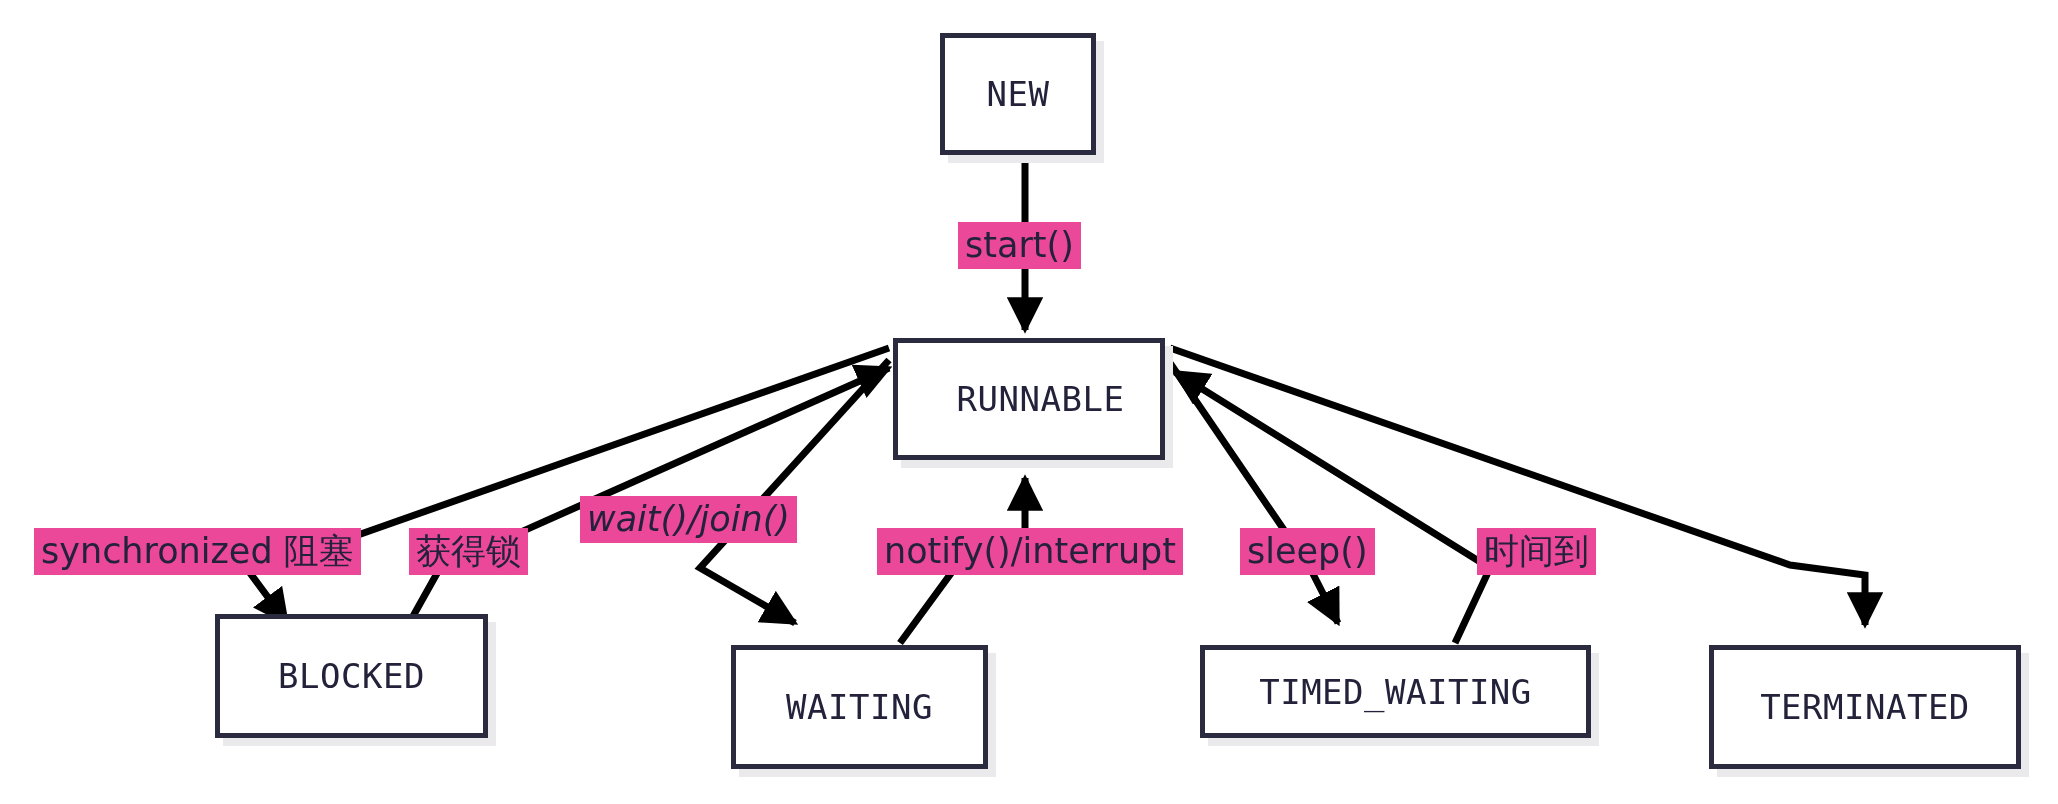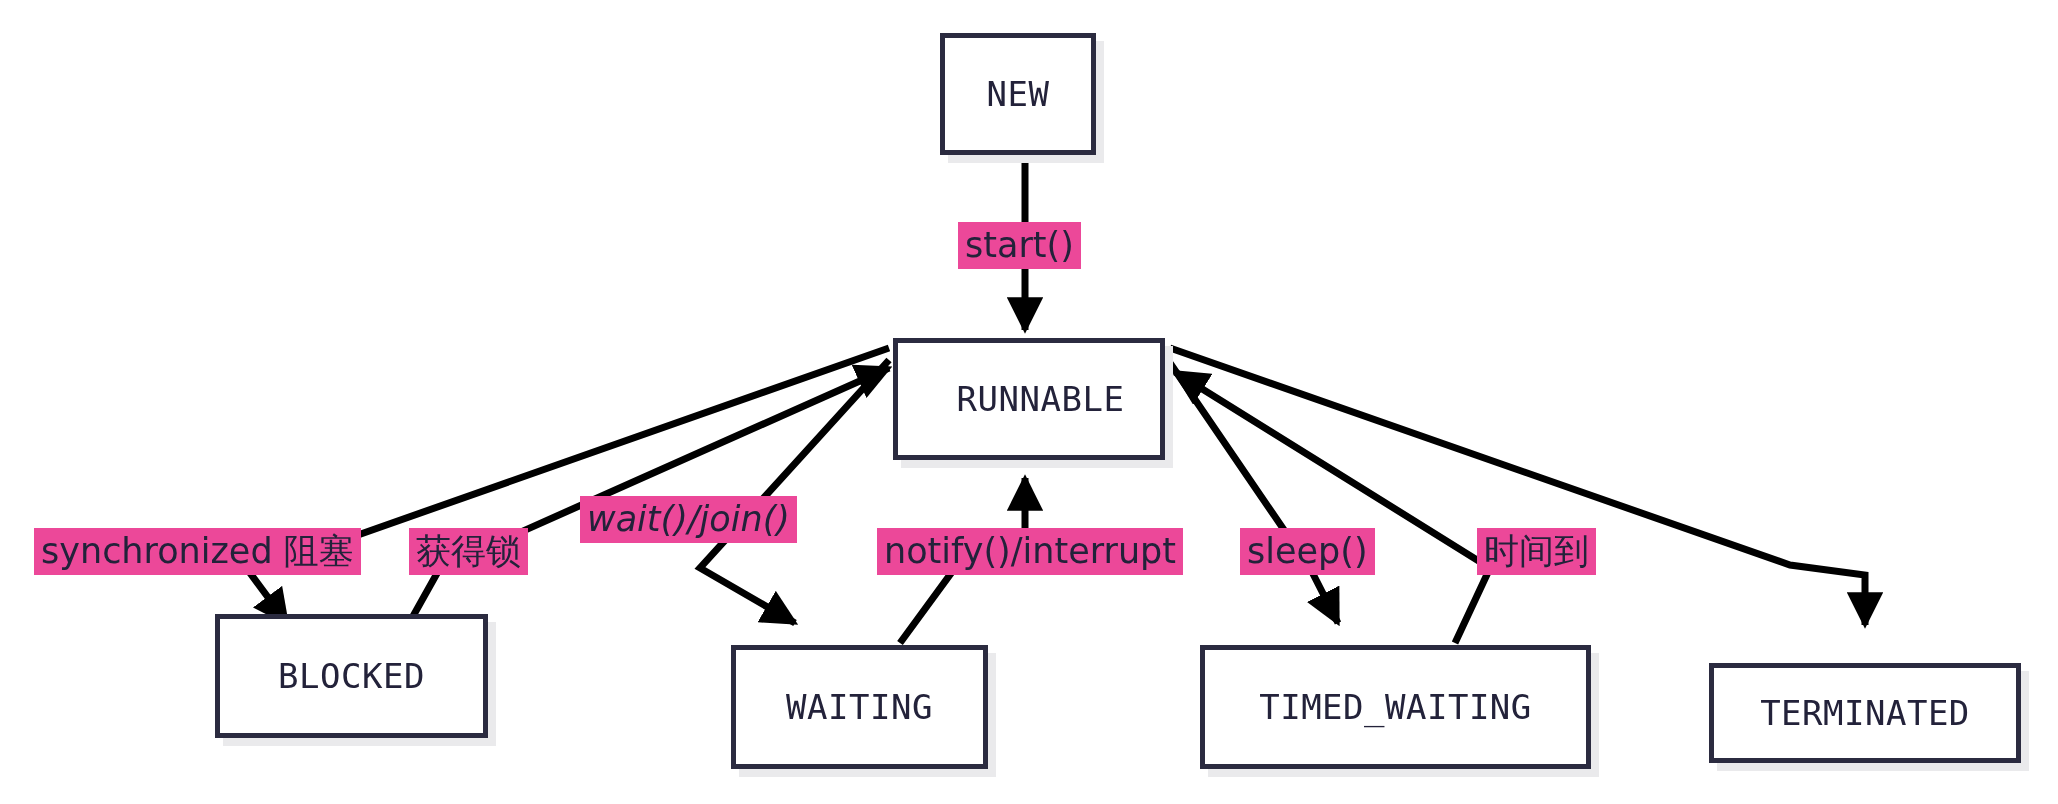--- a/index.html
+++ b/index.html
@@ -95,25 +95,25 @@
   </div>
 
   <div class="node" style="left:215px; top:614px; width:273px; height:124px;">
     <span class="node-label">BLOCKED</span>
   </div>
 
   <div class="node" style="left:731px; top:645px; width:257px; height:124px;">
     <span class="node-label">WAITING</span>
   </div>
 
-  <div class="node" style="left:1200px; top:645px; width:391px; height:124px;">
+  <div class="node" style="left:1200px; top:645px; width:391px; height:93px;">
     <span class="node-label">TIMED_WAITING</span>
   </div>
 
-  <div class="node" style="left:1709px; top:663px; width:312px; height:100px;">
+  <div class="node" style="left:1709px; top:645px; width:312px; height:124px;">
     <span class="node-label">TERMINATED</span>
   </div>
 
   <div class="edge-label" style="left:958px; top:222px;">start()</div>
 
   <div class="edge-label" style="left:34px; top:528px;">synchronized 阻塞</div>
 
   <div class="edge-label" style="left:409px; top:528px;">获得锁</div>
 
   <div class="edge-label" style="left:580px; top:496px;font-style:italic;">wait()/join()</div>

